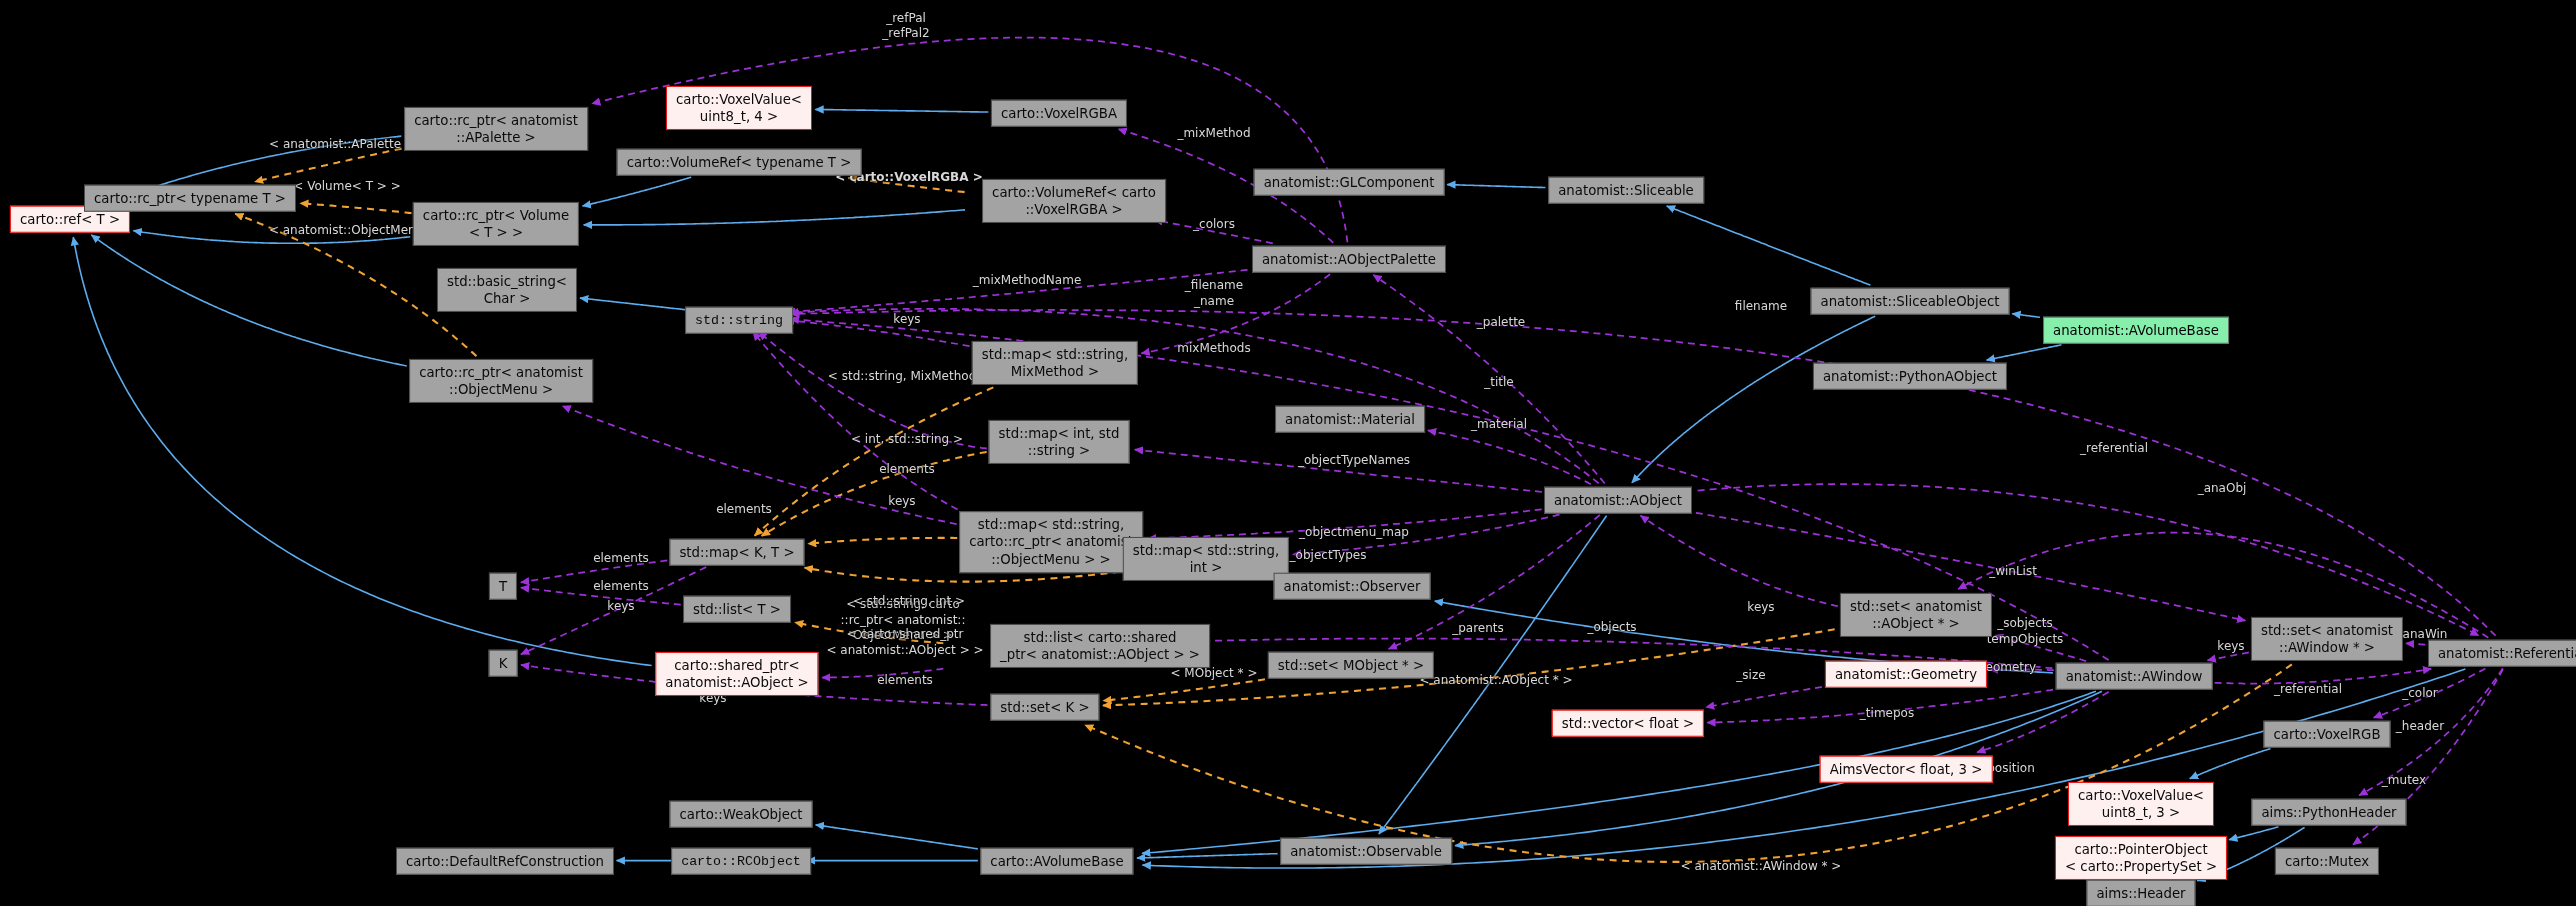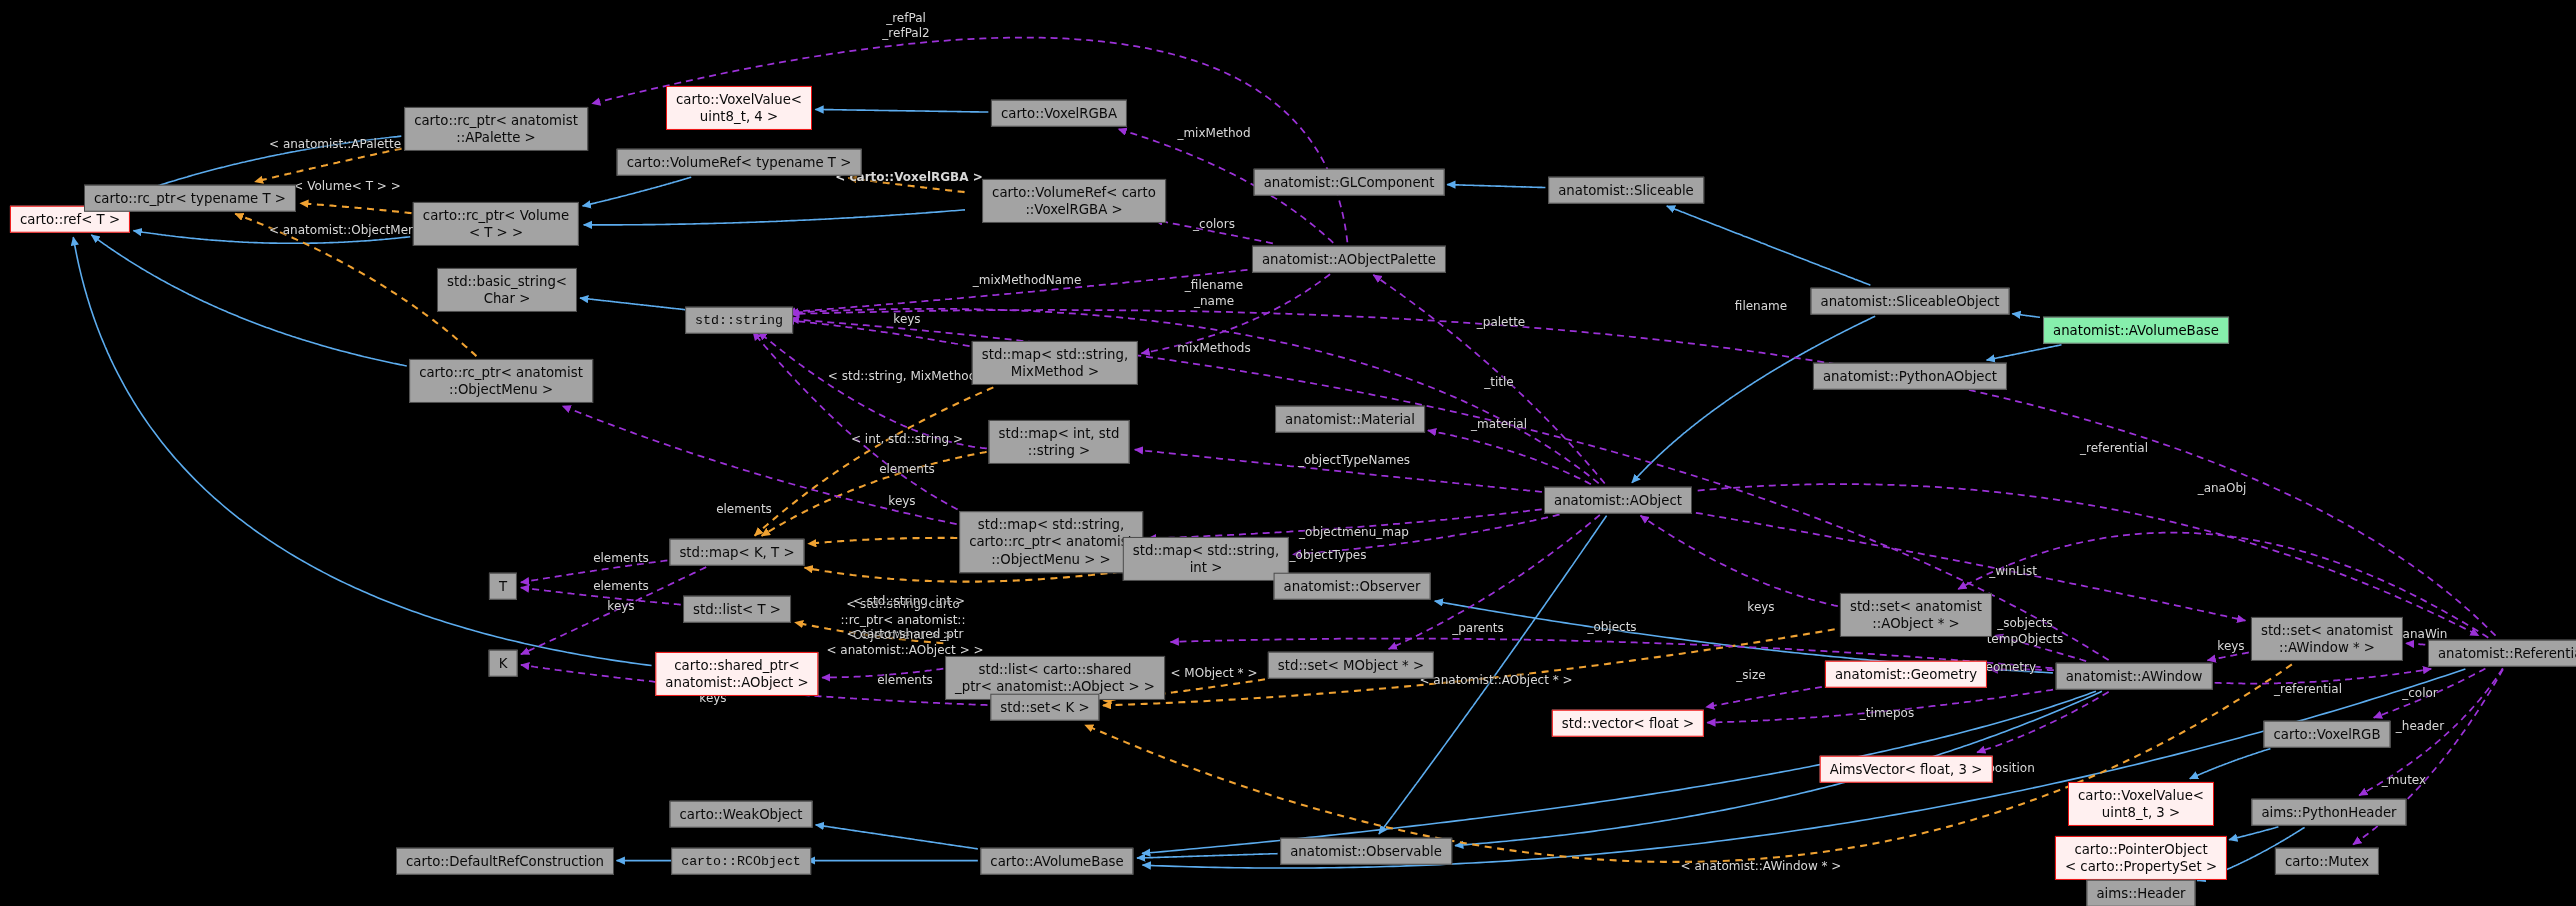--- a/index.html
+++ b/index.html
@@ -147,21 +147,21 @@
 carto::rc_ptr&lt; anatomist
 ::ObjectMenu &gt; &gt;</div>
     <div class="node" style="left: 1206px; top: 559px;">std::map&lt; std::string,
 int &gt;</div>
     <div class="node" style="left: 1618px; top: 500px;">anatomist::AObject</div>
     <div class="node" style="left: 1352px; top: 586px;">anatomist::Observer</div>
     <div class="node" style="left: 737px; top: 552px;">std::map&lt; K, T &gt;</div>
     <div class="node" style="left: 503px; top: 586px;">T</div>
     <div class="node" style="left: 503px; top: 663px;">K</div>
     <div class="node" style="left: 737px; top: 609px;">std::list&lt; T &gt;</div>
-    <div class="node" style="left: 1055px; top: 646px; margin-top: 32px;">std::list&lt; carto::shared
+    <div class="node" style="left: 1100px; top: 646px;">std::list&lt; carto::shared
 _ptr&lt; anatomist::AObject &gt; &gt;</div>
     <div class="node red" style="left: 737px; top: 674px;">carto::shared_ptr&lt;
 anatomist::AObject &gt;</div>
     <div class="node" style="left: 1045px; top: 707px;">std::set&lt; K &gt;</div>
     <div class="node" style="left: 1351px; top: 665px;">std::set&lt; MObject * &gt;</div>
     <div class="node" style="left: 1916px; top: 615px;">std::set&lt; anatomist
 ::AObject * &gt;</div>
     <div class="node red" style="left: 1628px; top: 723px;">std::vector&lt; float &gt;</div>
     <div class="node red" style="left: 1906px; top: 674px;">anatomist::Geometry</div>
     <div class="node red" style="left: 1906px; top: 769px;">AimsVector&lt; float, 3 &gt;</div>

